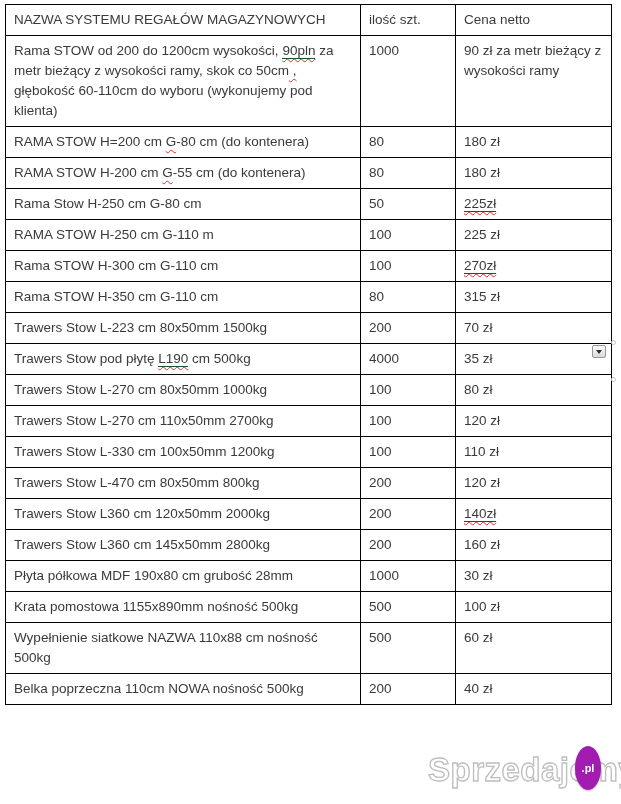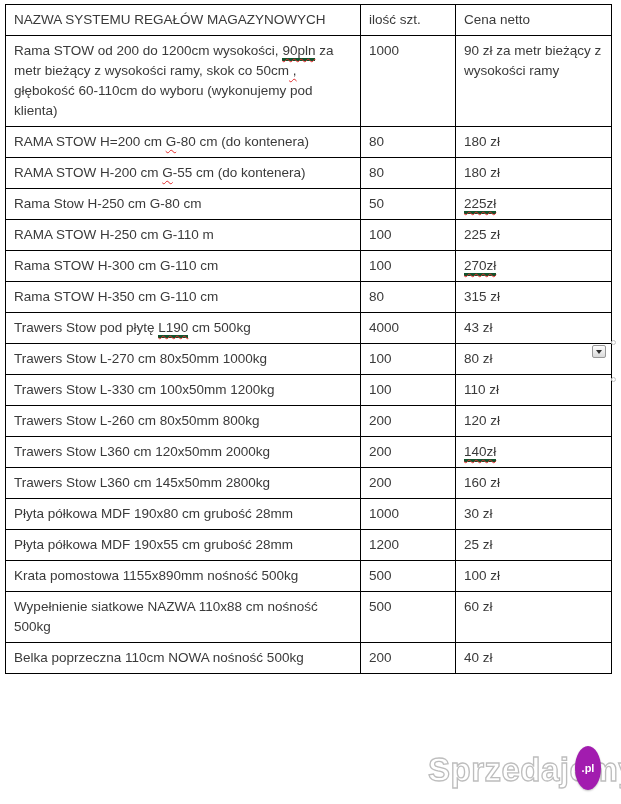--- a/index.html
+++ b/index.html
@@ -35,21 +35,21 @@
 
   
   .spell {
     text-decoration-line: underline;
     text-decoration-style: wavy;
     text-decoration-color: #e02b2b;
     text-decoration-thickness: 1px;
     text-underline-offset: 3px;
   }
   
-  .underlined { border-bottom: 3px solid #14532d; }
+  .underlined { border-bottom: 1px solid #14532d; }
 
   
   .caret {
     display: inline-block;
     width: 1.5px; height: 15px;
     background: #000;
     vertical-align: text-bottom;
     margin: 0 1px -2px 1px;
   }
 
@@ -150,58 +150,63 @@
         <td><span>Rama STOW H-300 cm G-110 cm</span></td>
         <td>100</td>
         <td><span class="spell underlined">270zł</span></td>
       </tr>
       <tr>
         <td><span>Rama STOW H-350 cm G-110 cm</span></td>
         <td>80</td>
         <td><span>315 zł</span></td>
       </tr>
       <tr>
+        <td><span>Trawers Stow L-223 cm 80x50mm 1500kg</span></td>
+        <td>200</td>
+        <td><span>70 zł</span></td>
+      </tr>
+      <tr>
         <td><span>Trawers Stow pod płytę </span><span class="spell underlined">L190</span><span> cm 500kg</span></td>
         <td>4000</td>
-        <td><span>43 zł</span></td>
+        <td><span>35 zł</span></td>
       </tr>
       <tr>
         <td><span>Trawers Stow L-270 cm 80x50mm 1000kg</span></td>
         <td>100</td>
         <td><span>80 zł</span></td>
       </tr>
       <tr>
+        <td><span>Trawers Stow L-270 cm 110x50mm 2700kg</span></td>
+        <td>100</td>
+        <td><span>120 zł</span></td>
+      </tr>
+      <tr>
         <td><span>Trawers Stow L-330 cm 100x50mm 1200kg</span></td>
         <td>100</td>
         <td><span>110 zł</span></td>
       </tr>
       <tr>
-        <td><span>Trawers Stow L-260 cm 80x50mm 800kg</span></td>
+        <td><span>Trawers Stow L-470 cm 80x50mm 800kg</span></td>
         <td>200</td>
         <td><span>120 zł</span></td>
       </tr>
       <tr>
         <td><span>Trawers Stow L360 cm 120x50mm 2000kg</span></td>
         <td>200</td>
         <td><span class="spell underlined">140zł</span></td>
       </tr>
       <tr>
         <td><span>Trawers Stow L360 cm 145x50mm 2800kg</span></td>
         <td>200</td>
         <td><span>160 zł</span></td>
       </tr>
       <tr>
         <td><span>Płyta półkowa MDF 190x80 cm grubość 28mm</span></td>
         <td>1000</td>
         <td><span>30 zł</span></td>
-      </tr>
-      <tr>
-        <td><span>Płyta półkowa MDF 190x55 cm grubość 28mm</span></td>
-        <td>1200</td>
-        <td><span>25 zł</span></td>
       </tr>
       <tr>
         <td><span>Krata pomostowa  1155x890mm nośność 500kg</span></td>
         <td>500</td>
         <td><span>100 zł</span></td>
       </tr>
       <tr>
         <td><span>Wypełnienie siatkowe NAZWA 110x88 cm nośność 500kg</span></td>
         <td>500</td>
         <td><span>60 zł</span></td>

